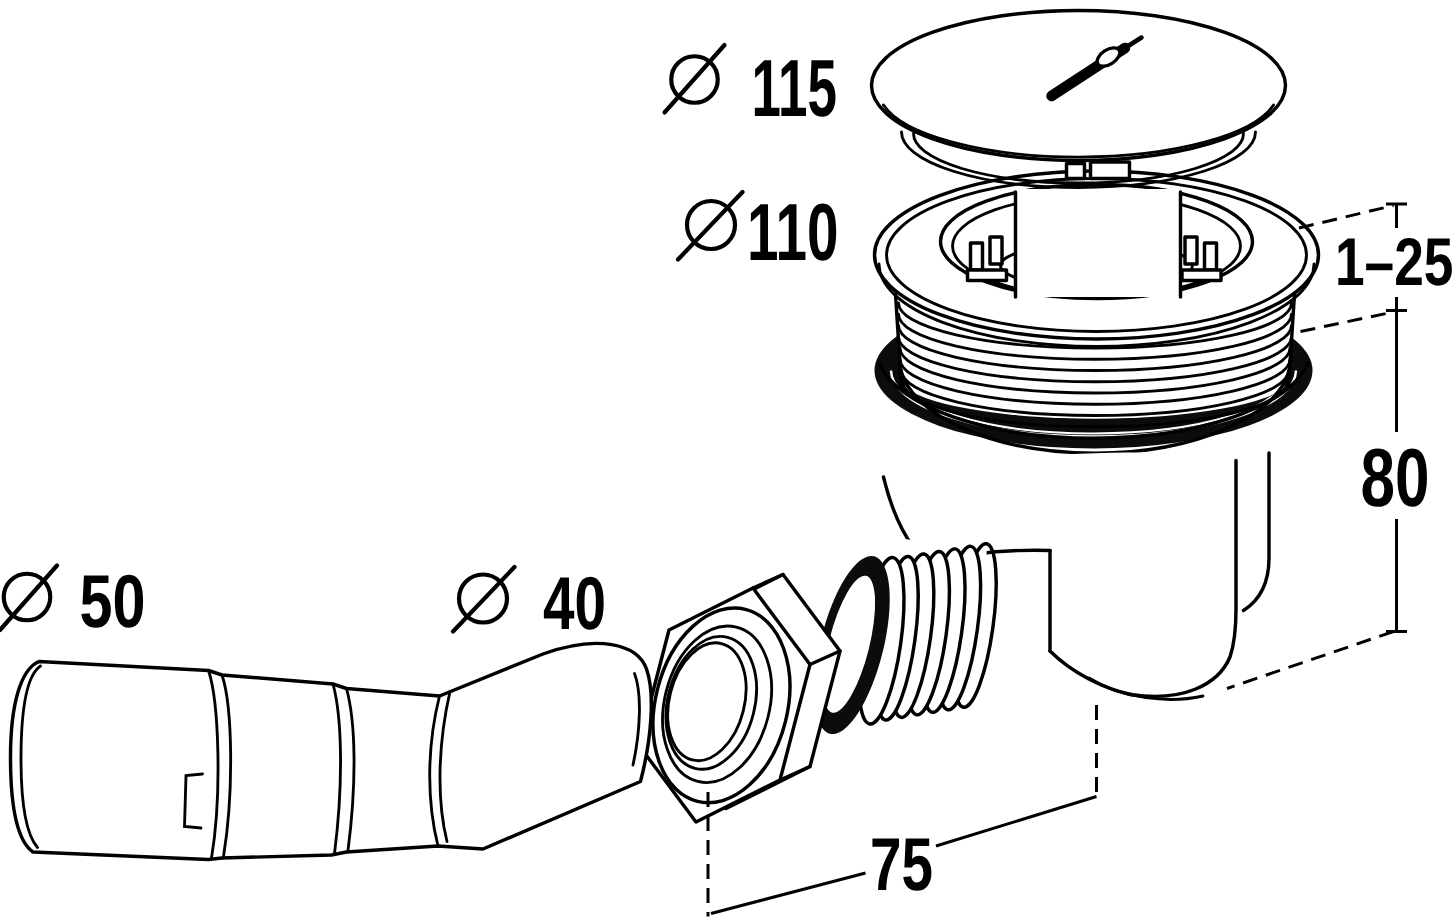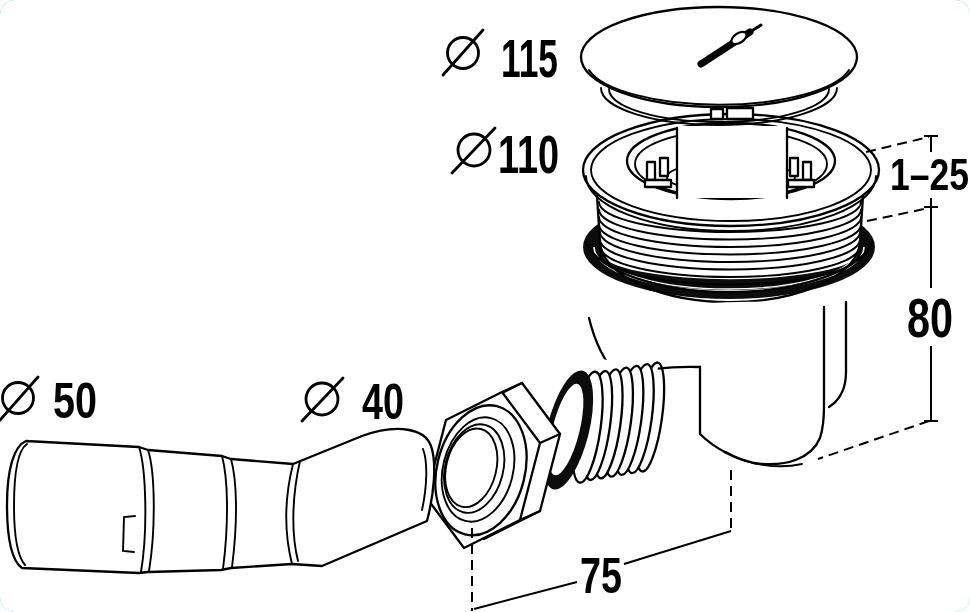--- a/index.html
+++ b/index.html
@@ -1,16 +1,16 @@
 <!DOCTYPE html>
 <html><head>
 <meta charset="utf-8">
 <style>
   html,body{margin:0;padding:0;background:#ffffff;}
-  .stage{width:970px;height:612px;position:relative;background:#14b8a6;overflow:hidden;border-radius:15px;}
+  .stage{width:970px;height:612px;position:relative;background:#14b8a6;overflow:hidden;}
   svg{display:block;}
   .art{stroke:#000000;stroke-width:2.3;fill:none;stroke-linecap:round;stroke-linejoin:round;}
   .artfill{stroke:#000000;stroke-width:2.3;fill:#ffffff;stroke-linejoin:round;}
   .blank{fill:#ffffff;stroke:none;}
   .thin{stroke:#000000;stroke-width:1.9;fill:none;stroke-linecap:round;}
   .dim{stroke:#000000;stroke-width:2;fill:none;stroke-linecap:butt;}
   .dash{stroke:#000000;stroke-width:2;fill:none;stroke-dasharray:10 6;stroke-linecap:butt;}
   .sym{stroke:#000000;stroke-width:2.8;fill:none;stroke-linecap:round;}
   .lbl{font-family:"Liberation Sans","DejaVu Sans",sans-serif;font-weight:bold;fill:#000000;}
 </style>

